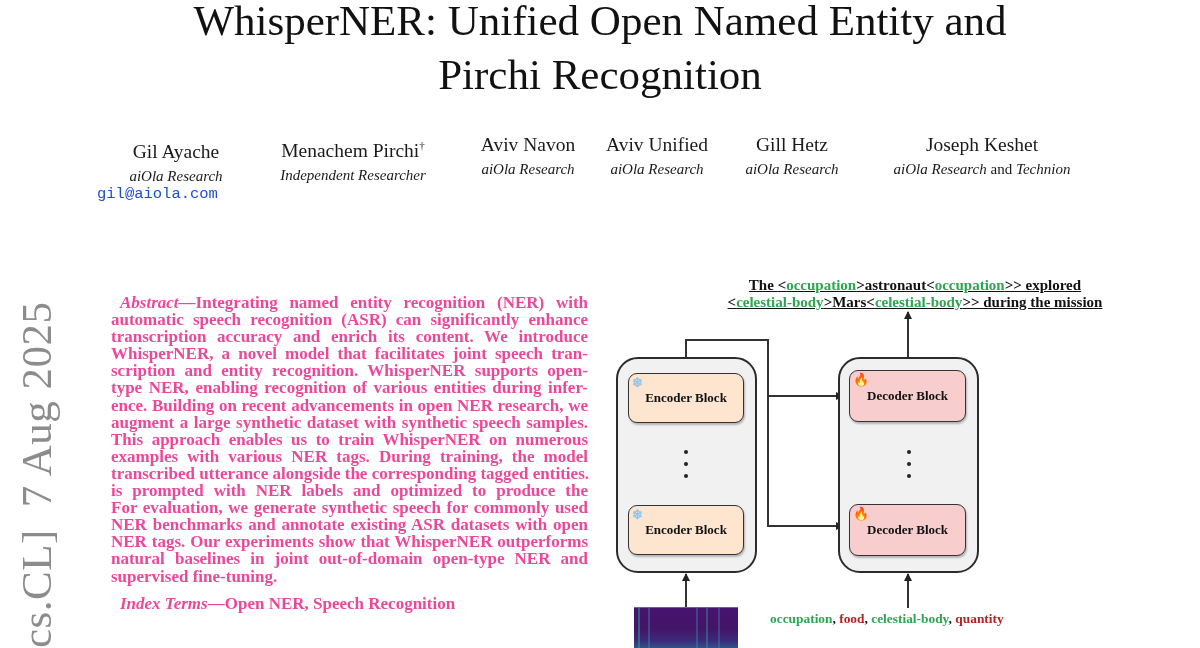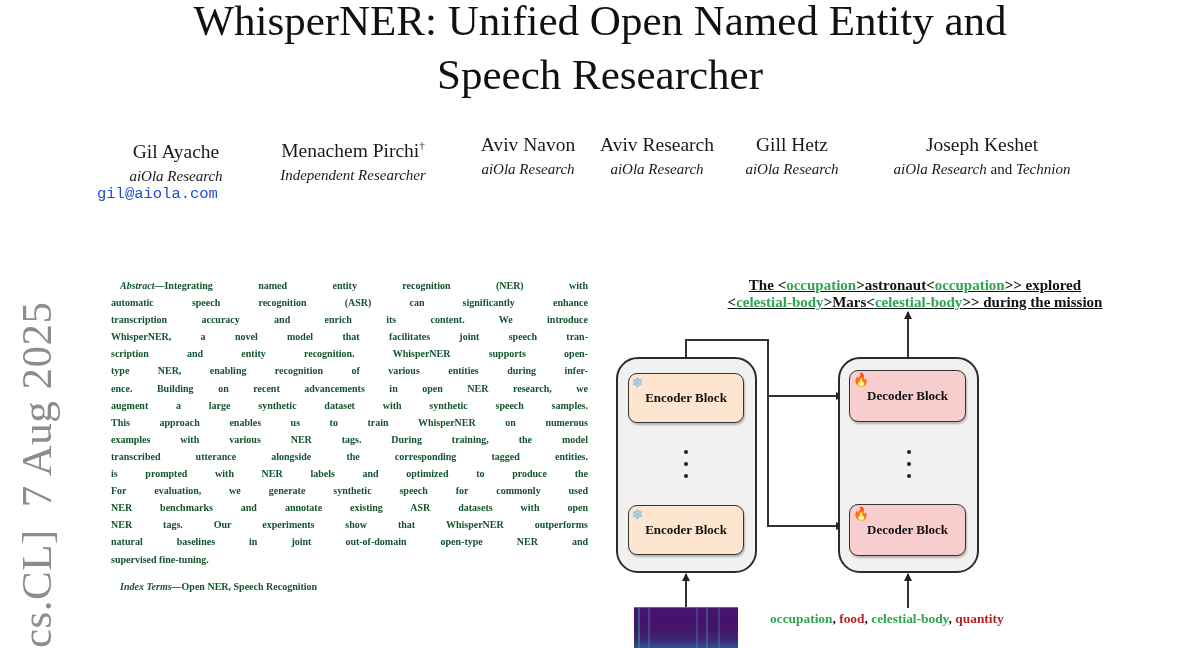--- a/index.html
+++ b/index.html
@@ -12,21 +12,21 @@
 
   
   .title { position: absolute; left: 0; top: -6px; width: 1200px; text-align: center; font-size: 43px; line-height: 54px; color: #111; }
   .author { position: absolute; top: 0; white-space: nowrap; text-align: center; transform: translateX(-50%); }
   .author .name { font-size: 19.5px; line-height: 24px; display: block; }
   .author .affil { font-size: 15px; line-height: 24px; display: block; }
   .author .affil i { font-style: italic; }
   .email { position: absolute; left: 97px; top: 185px; font-family: "Liberation Mono", monospace; font-size: 15.5px; color: #1d4ed8; }
 
   
-  .abstract { position: absolute; left: 111px; top: 277px; width: 477px; font-size: 10px; line-height: 17.1px; font-weight: bold; color: #14532d; }
+  .abstract { position: absolute; left: 111px; top: 294px; width: 477px; font-size: 17px; line-height: 17.1px; font-weight: bold; color: #ec4899; }
   .abs-line { display: block; text-align: justify; text-align-last: justify; white-space: nowrap; height: 17.1px; overflow: visible; }
   .abs-line.last { text-align-last: left; }
   .abs-line.indent { padding-left: 9px; }
   .abs-line i { font-weight: bold; font-style: italic; }
   .index-terms { display: block; padding-left: 9px; margin-top: 10px; }
   .index-terms i { font-style: italic; }
   .out-text { position: absolute; left: 100px; top: 7px; width: 430px; text-align: center; font-size: 15px; font-weight: bold; line-height: 17px; color: #111; text-decoration: underline; }
   .stack { position: absolute; background: #f1f1f1; border: 2px solid #2b2b2b; border-radius: 22px; box-sizing: border-box; }
   .block { position: absolute; border: 1.8px solid #333; border-radius: 9px; box-sizing: border-box;
     font-size: 13px; font-weight: bold; color: #111; display: flex; align-items: center; justify-content: center;
@@ -48,38 +48,38 @@
 </style>
 </head>
 <body>
 
 <div class="side-stamp">
   <span>cs.CL]</span><span class="gap"></span><span>7 Aug 2025</span>
 </div>
 
 <div class="title">
   <div>WhisperNER: Unified Open Named Entity and</div>
-  <div>Speech Researcher</div>
+  <div>Pirchi Recognition</div>
 </div>
 
 <div>
   <div class="author" style="left:176px; top:133px;">
     <span class="name"><span>Gil Ayache</span><sup></sup></span>
     <span class="affil"><i>aiOla Research</i></span>
   </div>
   <div class="author" style="left:353px; top:133px;">
     <span class="name"><span>Menachem Pirchi</span><sup style="font-size:11px">†</sup></span>
     <span class="affil"><i>Independent Researcher</i></span>
   </div>
   <div class="author" style="left:528px; top:133px;">
     <span class="name"><span>Aviv Navon</span></span>
     <span class="affil"><i>aiOla Research</i></span>
   </div>
   <div class="author" style="left:657px; top:133px;">
-    <span class="name"><span>Aviv Research</span></span>
+    <span class="name"><span>Aviv Unified</span></span>
     <span class="affil"><i>aiOla Research</i></span>
   </div>
   <div class="author" style="left:792px; top:133px;">
     <span class="name"><span>Gill Hetz</span></span>
     <span class="affil"><i>aiOla Research</i></span>
   </div>
   <div class="author" style="left:982px; top:133px;">
     <span class="name"><span>Joseph Keshet</span></span>
     <span class="affil"><i>aiOla Research</i><span style="white-space:pre"> and </span><i>Technion</i></span>
   </div>

